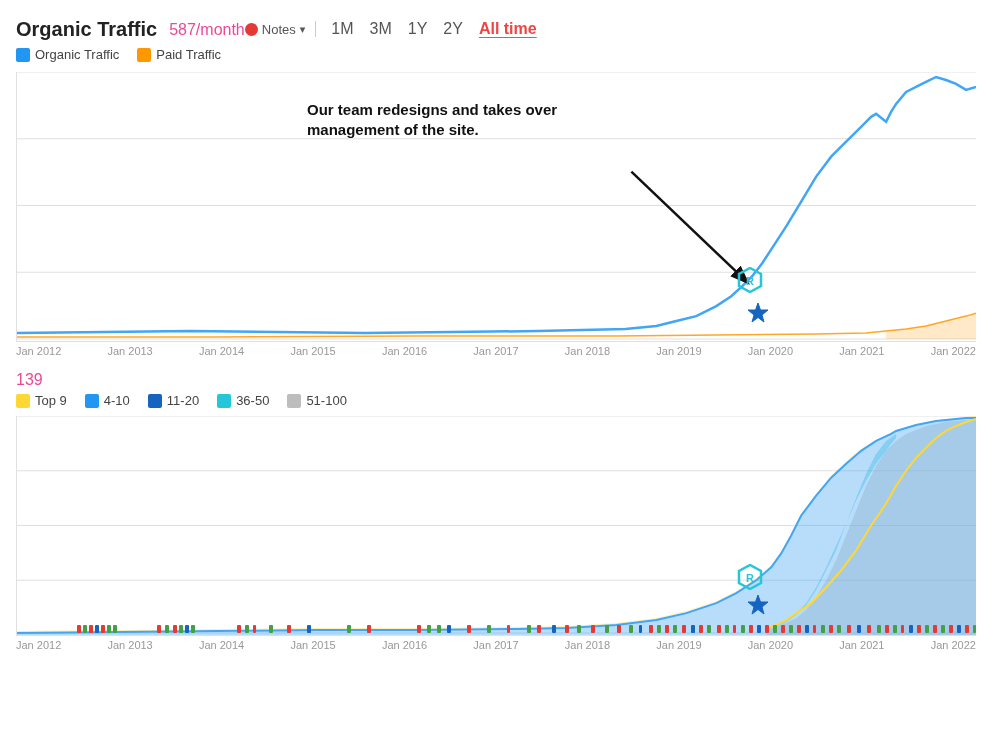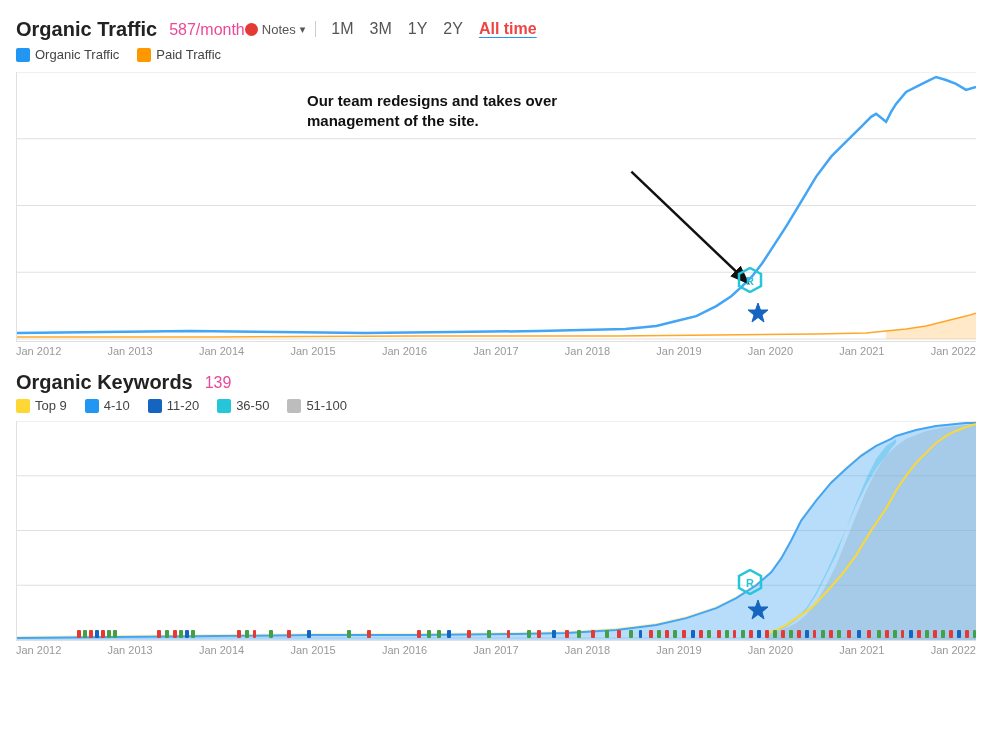--- a/index.html
+++ b/index.html
@@ -260,21 +260,21 @@
             890,258
             910,255
             930,250
             950,245
             960,242
           "></polyline>
 
         <polygon fill="#ffa72640" points="870,268 870,260 890,258 910,255 930,250 950,245 960,242 960,268"></polygon>
       </svg>
 
-      <div class="callout" style="left:290px; top:19px;">
+      <div class="callout" style="left:290px; top:28px;">
         <span>Our team redesigns and takes over<br>management of the site.</span>
         
       </div>
 
       <svg style="position:absolute;left:0;top:0;width:100%;height:100%;pointer-events:none;" viewBox="0 0 960 270" preserveAspectRatio="none">
         <line x1="615" y1="100" x2="730" y2="210" stroke="#111" stroke-width="2.5" marker-end="url(#arrowhead)"></line>
         <defs>
           <marker id="arrowhead" markerWidth="8" markerHeight="8" refX="6" refY="3" orient="auto">
             <path d="M0,0 L0,6 L8,3 z" fill="#111"></path>
           </marker>
@@ -313,21 +313,20 @@
       <span>Jan 2018</span>
       <span>Jan 2019</span>
       <span>Jan 2020</span>
       <span>Jan 2021</span>
       <span>Jan 2022</span>
     </div>
   </div>
 
   <div class="section2">
     <div class="section-header" style="margin-bottom:4px;">
-      <span class="section-title">Organic Keywords</span>
       <span class="section-value">139</span>
     </div>
     <div class="legend-row">
       <div class="legend-item">
         <span class="legend-checkbox yellow"></span>
         <span>Top 9</span>
       </div>
       <div class="legend-item">
         <span class="legend-checkbox blue"></span>
         <span>4-10</span>

